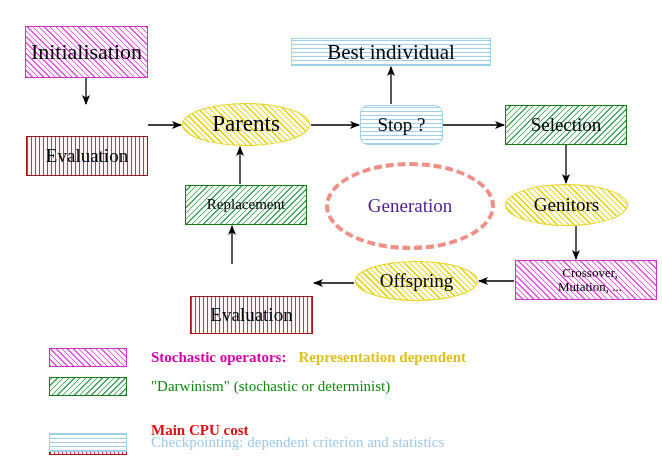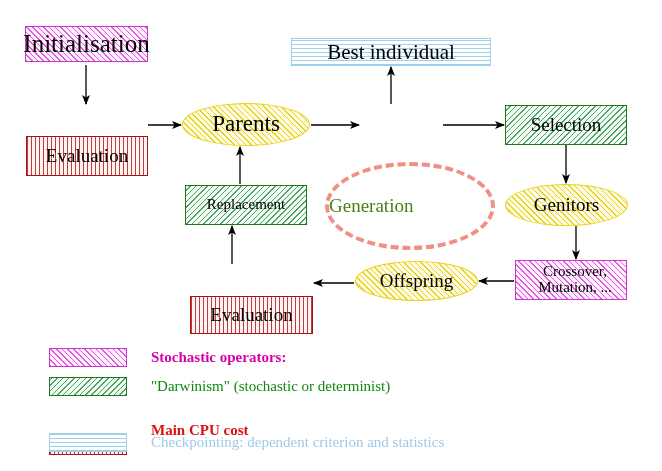--- a/index.html
+++ b/index.html
@@ -64,21 +64,22 @@
   .ellipse { border-radius: 50%; }
   .rounded { border-radius: 8px; }
 
   .generation-ellipse {
     position: absolute;
     box-sizing: border-box;
     border: 4px dashed #ef8f86;
     border-radius: 50%;
     display: flex;
     align-items: center;
-    color: #4d7c0f;
+    justify-content: center;
+    color: #4c1d95;
     background: transparent;
   }
 
   
   #legend { position: absolute; left: 0; top: 0; width: 662px; height: 471px; }
   .legend-row { position: absolute; display: flex; align-items: center; padding-left: 26px; }
   .legend-swatch {
     width: 78px; height: 19px;
     box-sizing: border-box;
     flex: 0 0 auto;
@@ -123,72 +124,76 @@
       <line x1="514" y1="281" x2="479" y2="281"></line>
 
       <line x1="354" y1="283" x2="314" y2="283"></line>
 
       <line x1="232" y1="264" x2="232" y2="226"></line>
 
       <line x1="240" y1="184" x2="240" y2="147"></line>
     </g>
   </svg>
 
-  <div class="node fill-magenta" style="left:25px; top:26px; width:123px; height:36px; font-size:25px;">
+  <div class="node fill-magenta" style="left:25px; top:26px; width:123px; height:52px; font-size:22px;">
     <span>Initialisation</span>
   </div>
 
   <div class="node fill-red" style="left:26px; top:105px; width:122px; height:40px; font-size:19px;">
     <span>Evaluation</span>
   </div>
 
   <div class="node fill-yellow ellipse" style="left:182px; top:103px; width:128px; height:43px; font-size:23px;">
     <span>Parents</span>
   </div>
 
   <div class="node fill-blue" style="left:291px; top:38px; width:200px; height:28px; font-size:21px;">
     <span>Best individual</span>
   </div>
 
+  <div class="node fill-blue rounded" style="left:360px; top:105px; width:83px; height:40px; font-size:19px;">
+    <span>Stop ?</span>
+  </div>
 
   <div class="node fill-green" style="left:505px; top:105px; width:122px; height:40px; font-size:19px;">
     <span>Selection</span>
   </div>
 
   <div class="node fill-yellow ellipse" style="left:505px; top:184px; width:123px; height:42px; font-size:19px;">
     <span>Genitors</span>
   </div>
 
   <div class="node fill-green" style="left:185px; top:185px; width:122px; height:40px; font-size:15px;">
     <span>Replacement</span>
   </div>
 
   <div class="generation-ellipse" style="left:325px; top:162px; width:170px; height:88px; font-size:19px;">
     <span>Generation</span>
   </div>
 
-  <div class="node fill-magenta" style="left:515px; top:260px; width:112px; height:40px; font-size:15px;padding-left:8px;">
+  <div class="node fill-magenta" style="left:515px; top:260px; width:142px; height:40px; font-size:13px;padding-left:8px;">
     <span>Crossover,
 Mutation, ...</span>
   </div>
 
   <div class="node fill-yellow ellipse" style="left:355px; top:261px; width:123px; height:40px; font-size:19px;">
     <span>Offspring</span>
   </div>
 
   <div class="node fill-red" style="left:190px; top:265px; width:123px; height:38px; font-size:19px;">
     <span>Evaluation</span>
   </div>
 </div>
 
 <div id="legend">
 
   <div class="legend-row" style="left:23px; top:348px;">
     <span class="legend-swatch fill-magenta"></span>
     <span class="legend-text" style="color:#d400a8;">Stochastic operators:</span>
+    <span class="legend-text" style="color:#e0c020; margin-left:12px;">Representation dependent</span>
   </div>
 
   <div class="legend-row" style="left:23px; top:377px;">
     <span class="legend-swatch fill-green"></span>
     <span class="legend-text lt-normal" style="color:#118811;">"Darwinism" (stochastic or determinist)</span>
   </div>
 
   <div class="legend-row" style="left:23px; top:405px;">
     <span class="legend-swatch fill-red"></span>
     <span class="legend-text" style="color:#dd1111;">Main CPU cost</span>

